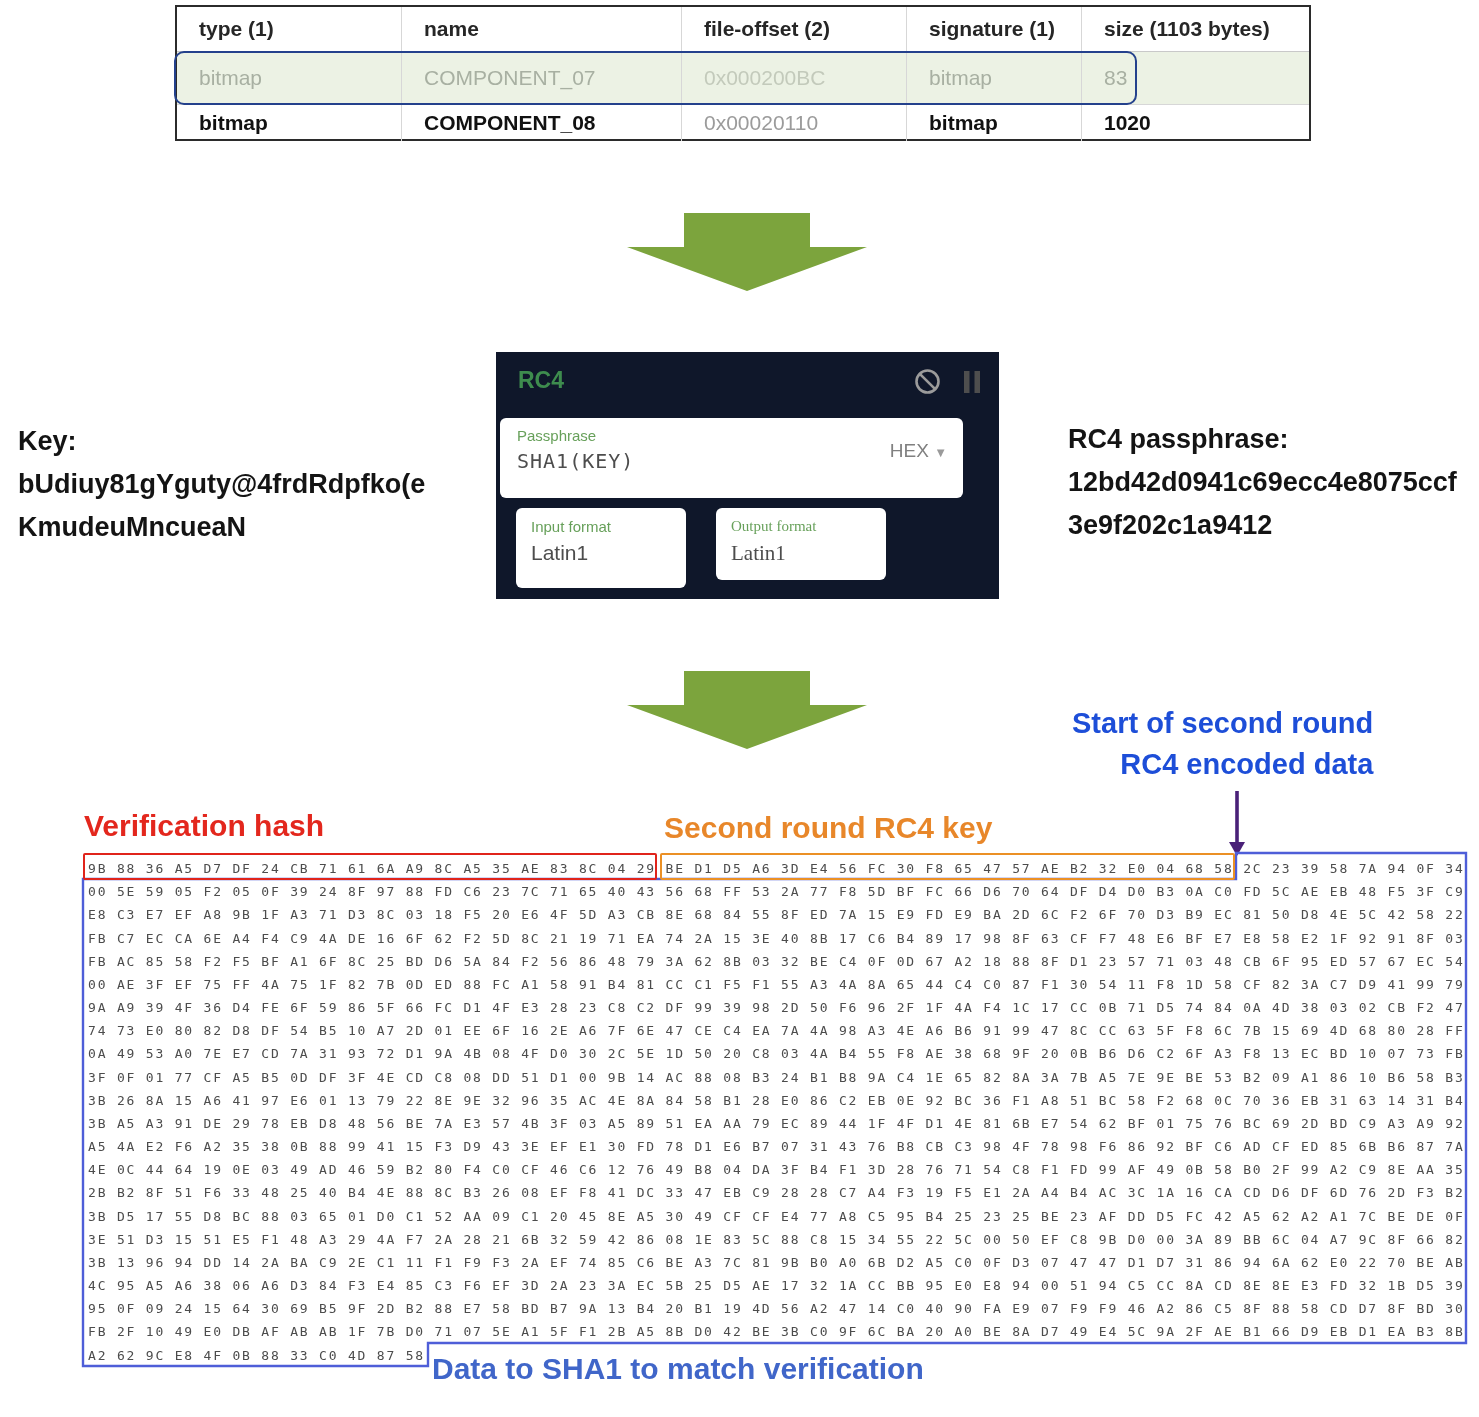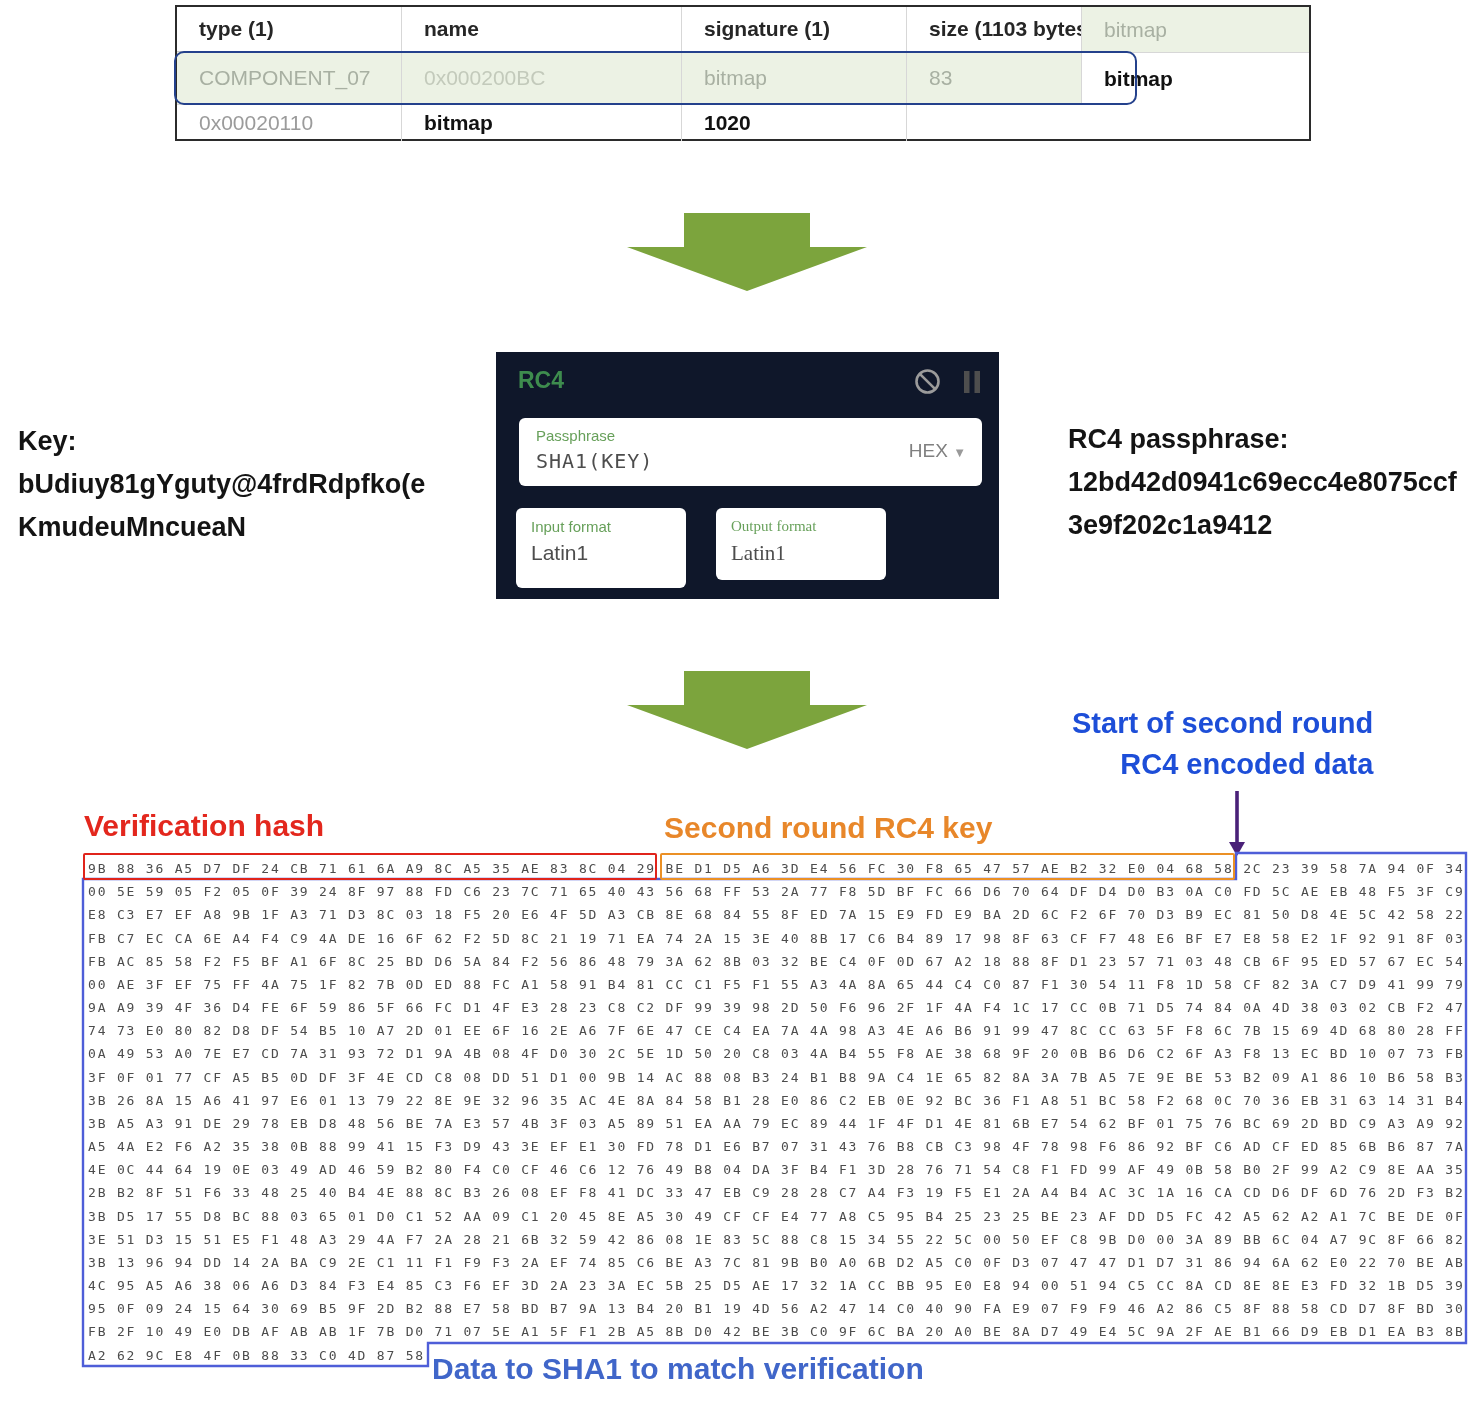--- a/index.html
+++ b/index.html
@@ -24,21 +24,21 @@
 
   
   .flow-arrow { position:absolute; width:240px; height:78px; }
 
   
   #rc4-card { position:absolute; left:496px; top:352px; width:503px; height:247px;
     background:#0f172a; }
   #rc4-title { position:absolute; left:22px; top:15px; font-size:23px; font-weight:bold; color:#3e8c4e; }
   #rc4-icons { position:absolute; right:18px; top:16px; display:flex; gap:22px; align-items:center; }
   .fieldbox { position:absolute; background:#fff; border-radius:6px; }
-  #pass-box { left:23px; top:66px; width:463px; height:68px; }
+  #pass-box { left:4px; top:66px; width:463px; height:80px; }
   .f-label { position:absolute; left:17px; top:9px; font-size:15px; color:#67a05a; }
   .f-value { position:absolute; left:17px; top:31px; font-size:20px; color:#4d4d4d;
     font-family:"DejaVu Sans Mono", monospace; letter-spacing:1px; }
   #hex-dd { position:absolute; right:16px; top:22px; font-size:19px; color:#808080; cursor:pointer; }
   #hex-dd .caret { font-size:13px; color:#9a9a9a; }
   #in-box  { left:20px; top:156px; width:170px; height:80px; }
   #out-box { left:220px; top:156px; width:170px; height:72px;font-family:Liberation Serif, serif; }
   .fmt-label { position:absolute; left:15px; top:10px; font-size:15px; color:#67a05a; }
   .fmt-value { position:absolute; left:15px; top:33px; font-size:21px; color:#4d4d4d; }
 
@@ -68,30 +68,32 @@
   #box-blue-svg { position:absolute; left:-8px; top:-8px; pointer-events:none; }
 </style>
 </head>
 <body>
 
 <div id="page">
 
   <div id="comp-table">
     <div class="cell hdr">type (1)</div>
     <div class="cell hdr">name</div>
+    <div class="cell hdr">file-offset (2)</div>
     <div class="cell hdr">signature (1)</div>
     <div class="cell hdr">size (1103 bytes)</div>
 
     <div class="cell r1">bitmap</div>
     <div class="cell r1">COMPONENT_07</div>
     <div class="cell r1 off">0x000200BC</div>
     <div class="cell r1">bitmap</div>
     <div class="cell r1">83</div>
 
     <div class="cell r2">bitmap</div>
+    <div class="cell r2">COMPONENT_08</div>
     <div class="cell r2 off">0x00020110</div>
     <div class="cell r2">bitmap</div>
     <div class="cell r2">1020</div>
   </div>
   <div id="row-select"></div>
 
   <svg class="flow-arrow" style="left:627px; top:213px;" viewBox="0 0 240 78">
     <polygon points="57,0 183,0 183,34 240,34 120,78 0,34 57,34" fill="#7ca43d"></polygon>
   </svg>
 

